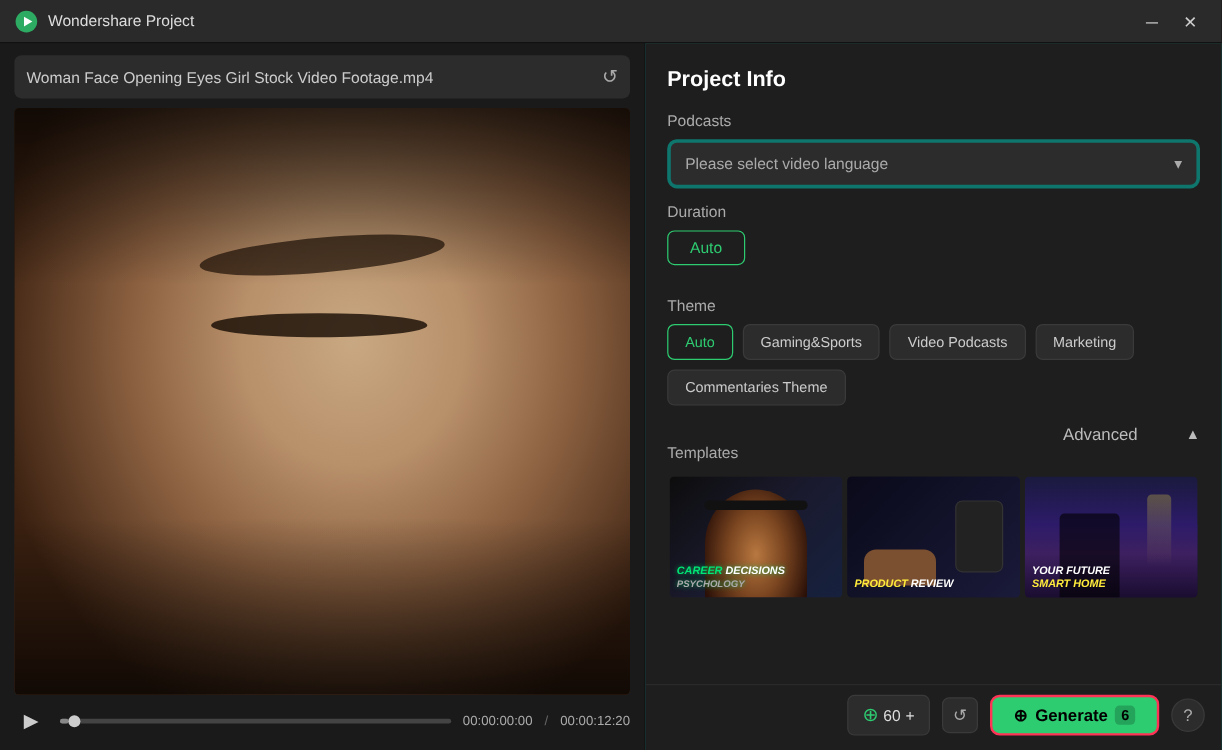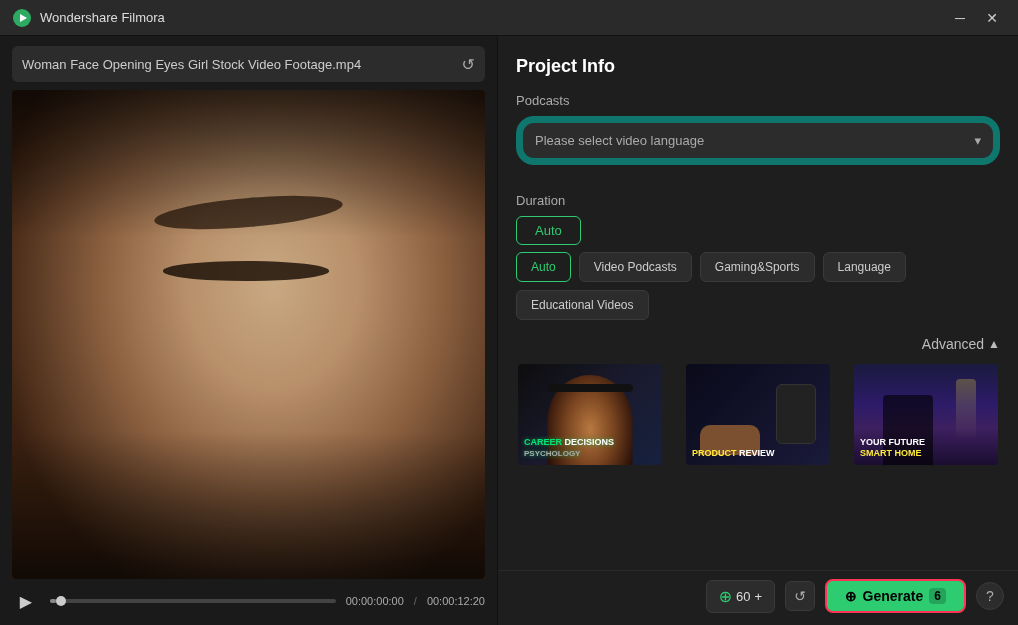--- a/index.html
+++ b/index.html
@@ -236,34 +236,34 @@
     .section-label {
       font-size: 13px;
       color: #aaa;
       margin-bottom: 8px;
     }
 
     
     #language-dropdown {
       width: 100%;
       background: #2c2c2c;
-      border: 7px solid #0f766e;
-      border-radius: 18px;
+      border: 3px solid #0f766e;
+      border-radius: 8px;
       padding: 10px 12px;
       color: #aaa;
       font-size: 13px;
       display: flex;
       align-items: center;
       justify-content: space-between;
       cursor: pointer;
-      margin-bottom: 28px;
-    }
-
-    
-    #duration-section { margin-bottom: 7px; }
+      margin-bottom: 12px;
+    }
+
+    
+    #duration-section { margin-bottom: 26px; }
     .auto-btn {
       background: transparent;
       border: 1.5px solid #2ecc71;
       color: #2ecc71;
       border-radius: 6px;
       padding: 6px 18px;
       font-size: 13px;
       cursor: pointer;
     }
     .auto-btn.active {
@@ -294,44 +294,45 @@
       border-color: #2ecc71;
       color: #2ecc71;
       background: transparent;
     }
 
     
     #advanced-row {
       display: flex;
       align-items: center;
       justify-content: flex-end;
-      margin-bottom: 10px;
-      cursor: pointer;
+      cursor: pointer;
+      gap: 36px;
     }
     #advanced-label {
       font-size: 14px;
       color: #bbb;
       margin-right: 4px;
     }
     #advanced-arrow {
       color: #bbb;
       font-size: 12px;
     }
 
     
     #templates-section { margin-bottom: 10px; }
     #templates-label {
       font-size: 13px;
       color: #aaa;
       margin-bottom: 10px;
     }
     #templates-row {
       display: flex;
-      gap: 20px;
+      gap: 0;
       overflow-x: auto;
+      font-style: italic;
     }
     #templates-row::-webkit-scrollbar { height: 3px; }
     #templates-row::-webkit-scrollbar-thumb { background: #444; }
 
     .template-card {
       width: 148px;
       height: 105px;
       border-radius: 6px;
       overflow: hidden;
       flex-shrink: 0;
@@ -453,21 +454,21 @@
   </style>
 </head>
 <body>
 
 <div id="titlebar">
   <div id="titlebar-left">
     <svg id="titlebar-logo" viewBox="0 0 20 20" fill="none">
       <circle cx="10" cy="10" r="9" fill="#2ecc71" opacity="0.8"></circle>
       <polygon points="8,6 15,10 8,14" fill="#fff"></polygon>
     </svg>
-    <span>Wondershare Filmora</span>
+    <span>Wondershare Project</span>
   </div>
   <div id="titlebar-controls">
     <button class="title-btn">─</button>
     <button class="title-btn close">✕</button>
   </div>
 </div>
 
 <div id="main">
 
   <div id="left-panel">
@@ -507,37 +508,39 @@
         <span>Please select video language</span>
         <span>▾</span>
       </div>
 
       <div id="duration-section">
         <div class="section-label">Duration</div>
         <button class="auto-btn active">Auto</button>
       </div>
 
       <div id="theme-section">
+        <div class="section-label">Theme</div>
         <div id="theme-row1">
           <button class="theme-btn active">Auto</button>
+          <button class="theme-btn">Gaming&amp;Sports</button>
           <button class="theme-btn">Video Podcasts</button>
-          <button class="theme-btn">Gaming&amp;Sports</button>
-          <button class="theme-btn">Language</button>
+          <button class="theme-btn">Marketing</button>
         </div>
         <div id="theme-row2">
-          <button class="theme-btn">Educational Videos</button>
+          <button class="theme-btn">Commentaries Theme</button>
         </div>
       </div>
 
       <div id="advanced-row">
         <span id="advanced-label">Advanced</span>
         <span id="advanced-arrow">▲</span>
       </div>
 
       <div id="templates-section">
+        <div id="templates-label">Templates</div>
         <div id="templates-row">
 
           <div class="template-card">
             <div class="template-card-bg" id="tpl1-bg">
 
               <div style="position:absolute;bottom:0;left:50%;transform:translateX(-50%);width:85px;height:90px;background:radial-gradient(ellipse 55% 80% at 50% 60%, #b87840 0%, #7a4520 50%, #2a1008 100%);border-radius:50% 50% 0 0;"></div>
 
               <div style="position:absolute;top:20%;left:20%;width:60%;height:8px;background:#111;border-radius:8px;"></div>
             </div>
             <div class="template-card-label tpl1-label">

